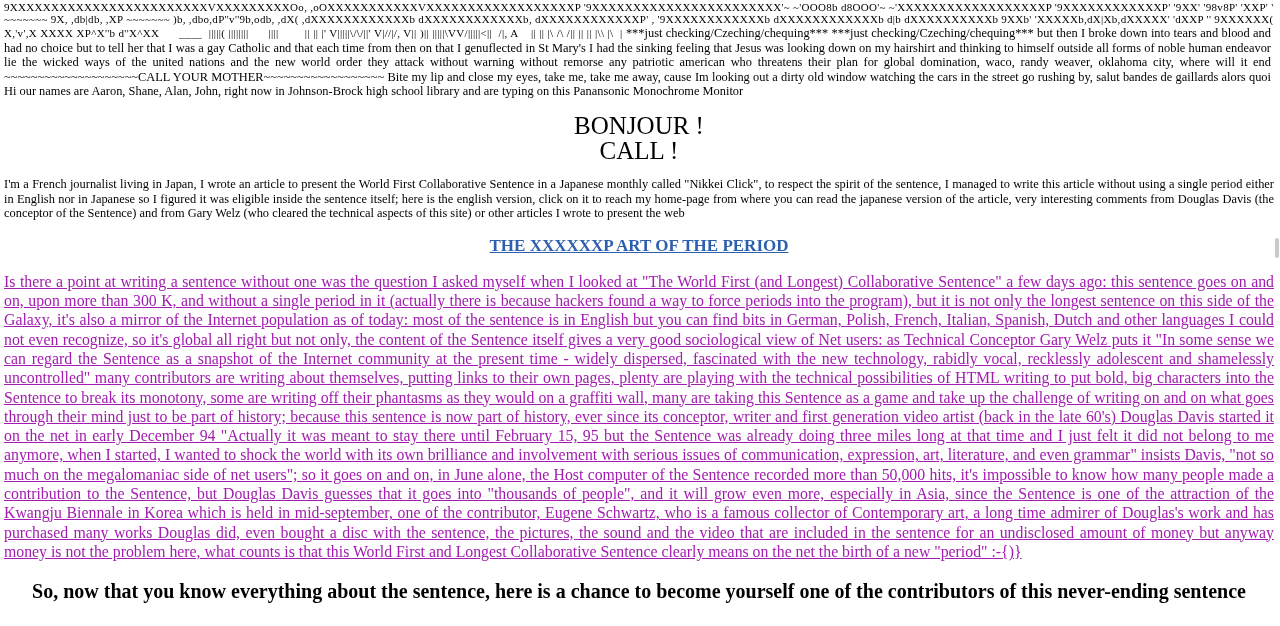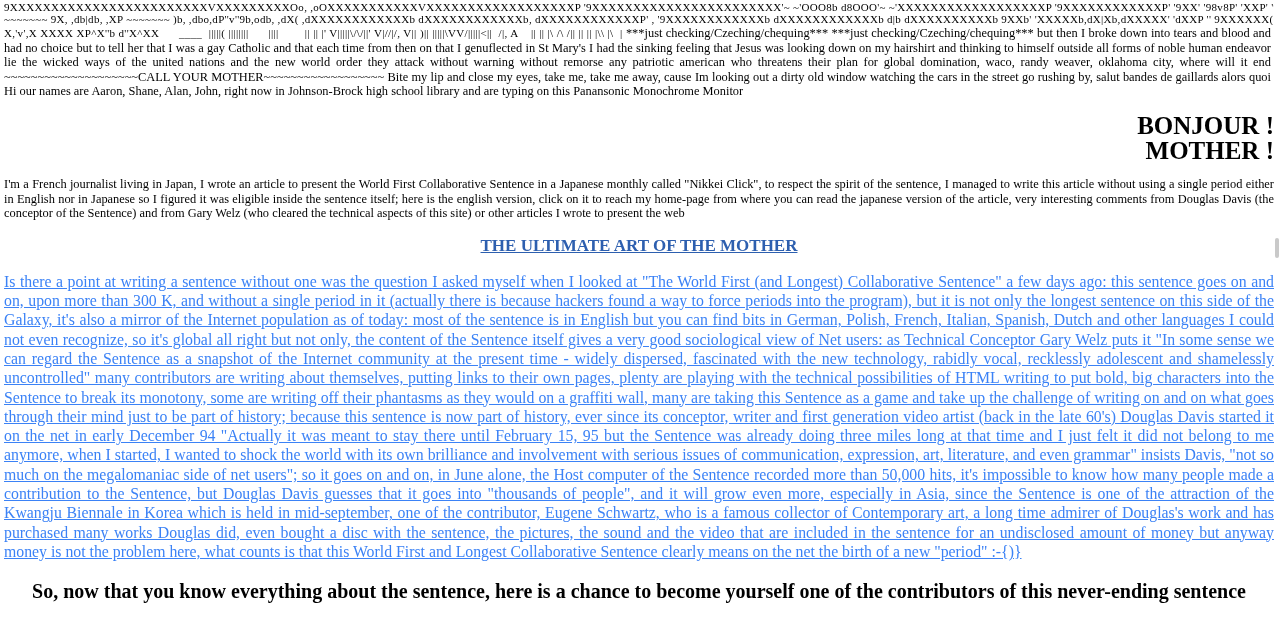--- a/index.html
+++ b/index.html
@@ -30,22 +30,22 @@
     line-height: 14.6px;
     text-align: justify;
   }
   .art-inline {
     font-size: 11px;
     white-space: pre-wrap;
     letter-spacing: 0.3px;
   }
   .greetings {
     margin: 14px 0 0 0;
-    text-align: right;
-    font-weight: bold;
+    text-align: center;
+    font-weight: normal;
     font-size: 25px;
     line-height: 25.5px;
   }
   .journalist {
     margin: 13px 0 0 0;
     font-size: 12.4px;
     line-height: 14.6px;
     text-align: justify;
   }
   .article-link-row {
@@ -58,21 +58,21 @@
     font-size: 17px;
     text-decoration: underline;
   }
   .sentence {
     margin: 16px 0 0 0;
     font-size: 15.8px;
     line-height: 19.3px;
     text-align: justify;
   }
   .sentence-link {
-    color: #3b82f6;
+    color: #a21caf;
   }
   .closing {
     margin: 18px 0 0 0;
     text-align: center;
     font-weight: bold;
     font-size: 20px;
     line-height: 25px;
   }
   .scrollbar-thumb {
     position: absolute;
@@ -91,27 +91,27 @@
 
   <div>
     <div class="art-line">9XXXXXXXXXXXXXXXXXXXXXXXXVXXXXXXXXXOo, ,oOXXXXXXXXXXXVXXXXXXXXXXXXXXXXXXP '9XXXXXXXXXXXXXXXXXXXXXXX'~ ~'OOO8b d8OOO'~ ~'XXXXXXXXXXXXXXXXXXP '9XXXXXXXXXXXXP' '9XX' '98v8P' 'XXP' '9XXXXXXXXXXXXP'</div>
     <div class="art-line">~~~~~~~ 9X, ,db|db, ,XP ~~~~~~~ )b, ,dbo,dP''v''9b,odb, ,dX( ,dXXXXXXXXXXXXb dXXXXXXXXXXXXb, dXXXXXXXXXXXXP' , '9XXXXXXXXXXXXb dXXXXXXXXXXXXb d|b dXXXXXXXXXXb 9XXb' 'XXXXXb,dX|Xb,dXXXXX' 'dXXP '' 9XXXXXX( )XXXXXXP '' XXXX</div>
   </div>
 
   <p class="intro"><span class="art-inline">X,'v',X XXXX XP^X''b d''X^XX      ____  |||||( ||||||||      ||||        || || |' V|||||\/\/||' V|//|/, V|| )|| |||||\VV/|||||&lt;||  /|, A    || || |\ /\ /|| || || |\\ |\  |</span> <span>***just checking/Czeching/chequing*** ***just checking/Czeching/chequing*** but then I broke down into tears and blood and had no choice but to tell her that I was a gay Catholic and that each time from then on that I genuflected in St Mary's I had the sinking feeling that Jesus was looking down on my hairshirt and thinking to himself outside all forms of noble human endeavor lie the wicked ways of the united nations and the new world order they attack without warning without remorse any patriotic american who threatens their plan for global domination, waco, randy weaver, oklahoma city, where will it end ~~~~~~~~~~~~~~~~~~~~CALL YOUR MOTHER~~~~~~~~~~~~~~~~~~ Bite my lip and close my eyes, take me, take me away, cause Im looking out a dirty old window watching the cars in the street go rushing by, salut bandes de gaillards alors quoi Hi our names are Aaron, Shane, Alan, John, right now in Johnson-Brock high school library and are typing on this Panansonic Monochrome Monitor</span></p>
 
   <div class="greetings">
     <div>BONJOUR !</div>
-    <div>MOTHER !</div>
+    <div>CALL !</div>
   </div>
 
   <p class="journalist">I'm a French journalist living in Japan, I wrote an article to present the World First Collaborative Sentence in a Japanese monthly called "Nikkei Click", to respect the spirit of the sentence, I managed to write this article without using a single period either in English nor in Japanese so I figured it was eligible inside the sentence itself; here is the english version, click on it to reach my home-page from where you can read the japanese version of the article, very interesting comments from Douglas Davis (the conceptor of the Sentence) and from Gary Welz (who cleared the technical aspects of this site) or other articles I wrote to present the web</p>
 
   <div class="article-link-row">
-    <a href="#" class="article-link">THE ULTIMATE ART OF THE MOTHER</a>
+    <a href="#" class="article-link">THE XXXXXXP ART OF THE PERIOD</a>
   </div>
 
   <p class="sentence"><a href="#" class="sentence-link">Is there a point at writing a sentence without one was the question I asked myself when I looked at "The World First (and Longest) Collaborative Sentence" a few days ago: this sentence goes on and on, upon more than 300 K, and without a single period in it (actually there is because hackers found a way to force periods into the program), but it is not only the longest sentence on this side of the Galaxy, it's also a mirror of the Internet population as of today: most of the sentence is in English but you can find bits in German, Polish, French, Italian, Spanish, Dutch and other languages I could not even recognize, so it's global all right but not only, the content of the Sentence itself gives a very good sociological view of Net users: as Technical Conceptor Gary Welz puts it "In some sense we can regard the Sentence as a snapshot of the Internet community at the present time - widely dispersed, fascinated with the new technology, rabidly vocal, recklessly adolescent and shamelessly uncontrolled" many contributors are writing about themselves, putting links to their own pages, plenty are playing with the technical possibilities of HTML writing to put bold, big characters into the Sentence to break its monotony, some are writing off their phantasms as they would on a graffiti wall, many are taking this Sentence as a game and take up the challenge of writing on and on what goes through their mind just to be part of history; because this sentence is now part of history, ever since its conceptor, writer and first generation video artist (back in the late 60's) Douglas Davis started it on the net in early December 94 "Actually it was meant to stay there until February 15, 95 but the Sentence was already doing three miles long at that time and I just felt it did not belong to me anymore, when I started, I wanted to shock the world with its own brilliance and involvement with serious issues of communication, expression, art, literature, and even grammar" insists Davis, "not so much on the megalomaniac side of net users"; so it goes on and on, in June alone, the Host computer of the Sentence recorded more than 50,000 hits, it's impossible to know how many people made a contribution to the Sentence, but Douglas Davis guesses that it goes into "thousands of people", and it will grow even more, especially in Asia, since the Sentence is one of the attraction of the Kwangju Biennale in Korea which is held in mid-september, one of the contributor, Eugene Schwartz, who is a famous collector of Contemporary art, a long time admirer of Douglas's work and has purchased many works Douglas did, even bought a disc with the sentence, the pictures, the sound and the video that are included in the sentence for an undisclosed amount of money but anyway money is not the problem here, what counts is that this World First and Longest Collaborative Sentence clearly means on the net the birth of a new "period" :-{)}</a></p>
 
   <div class="closing">So, now that you know everything about the sentence, here is a chance to become yourself one of the contributors of this never-ending sentence</div>
 
 </div>
 
 <div class="scrollbar-thumb"></div>
 

